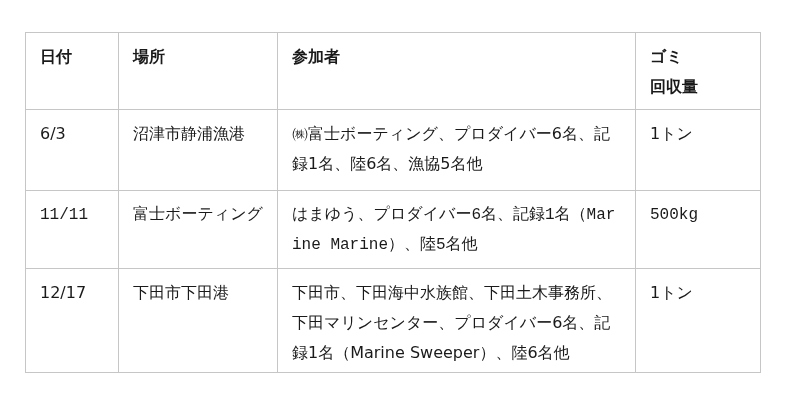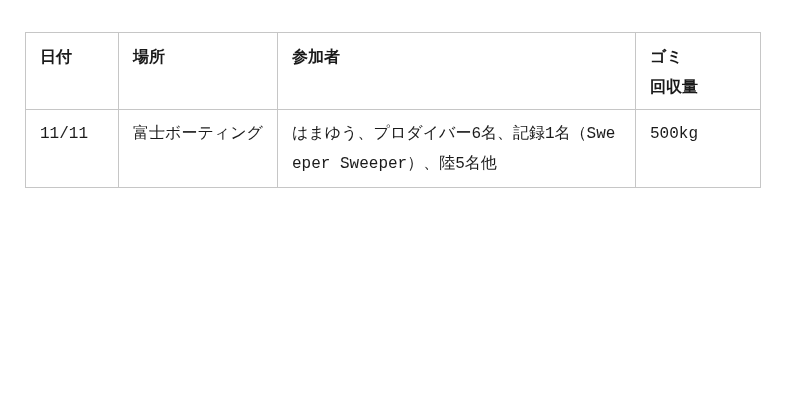--- a/index.html
+++ b/index.html
@@ -59,21 +59,33 @@
     <thead>
       <tr class="header-row">
         <th>日付</th>
         <th>場所</th>
         <th>参加者</th>
         <th>ゴミ
 回収量</th>
       </tr>
     </thead>
     <tbody>
+      <tr class="row-0">
+        <td>6/3</td>
+        <td>沼津市静浦漁港</td>
+        <td class="participants-cell">㈱富士ボーティング、プロダイバー6名、記録1名、陸6名、漁協5名他</td>
+        <td>1トン</td>
+      </tr>
       <tr class="row-1">
         <td>11/11</td>
         <td>富士ボーティング</td>
-        <td class="participants-cell">はまゆう、プロダイバー6名、記録1名（Sweeper Sweeper）、陸5名他</td>
+        <td class="participants-cell">はまゆう、プロダイバー6名、記録1名（Marine Marine）、陸5名他</td>
         <td>500kg</td>
+      </tr>
+      <tr class="row-2">
+        <td>12/17</td>
+        <td>下田市下田港</td>
+        <td class="participants-cell">下田市、下田海中水族館、下田土木事務所、下田マリンセンター、プロダイバー6名、記録1名（Marine Sweeper）、陸6名他</td>
+        <td>1トン</td>
       </tr>
     </tbody>
   </table>
 </div>
 
 </body></html>

